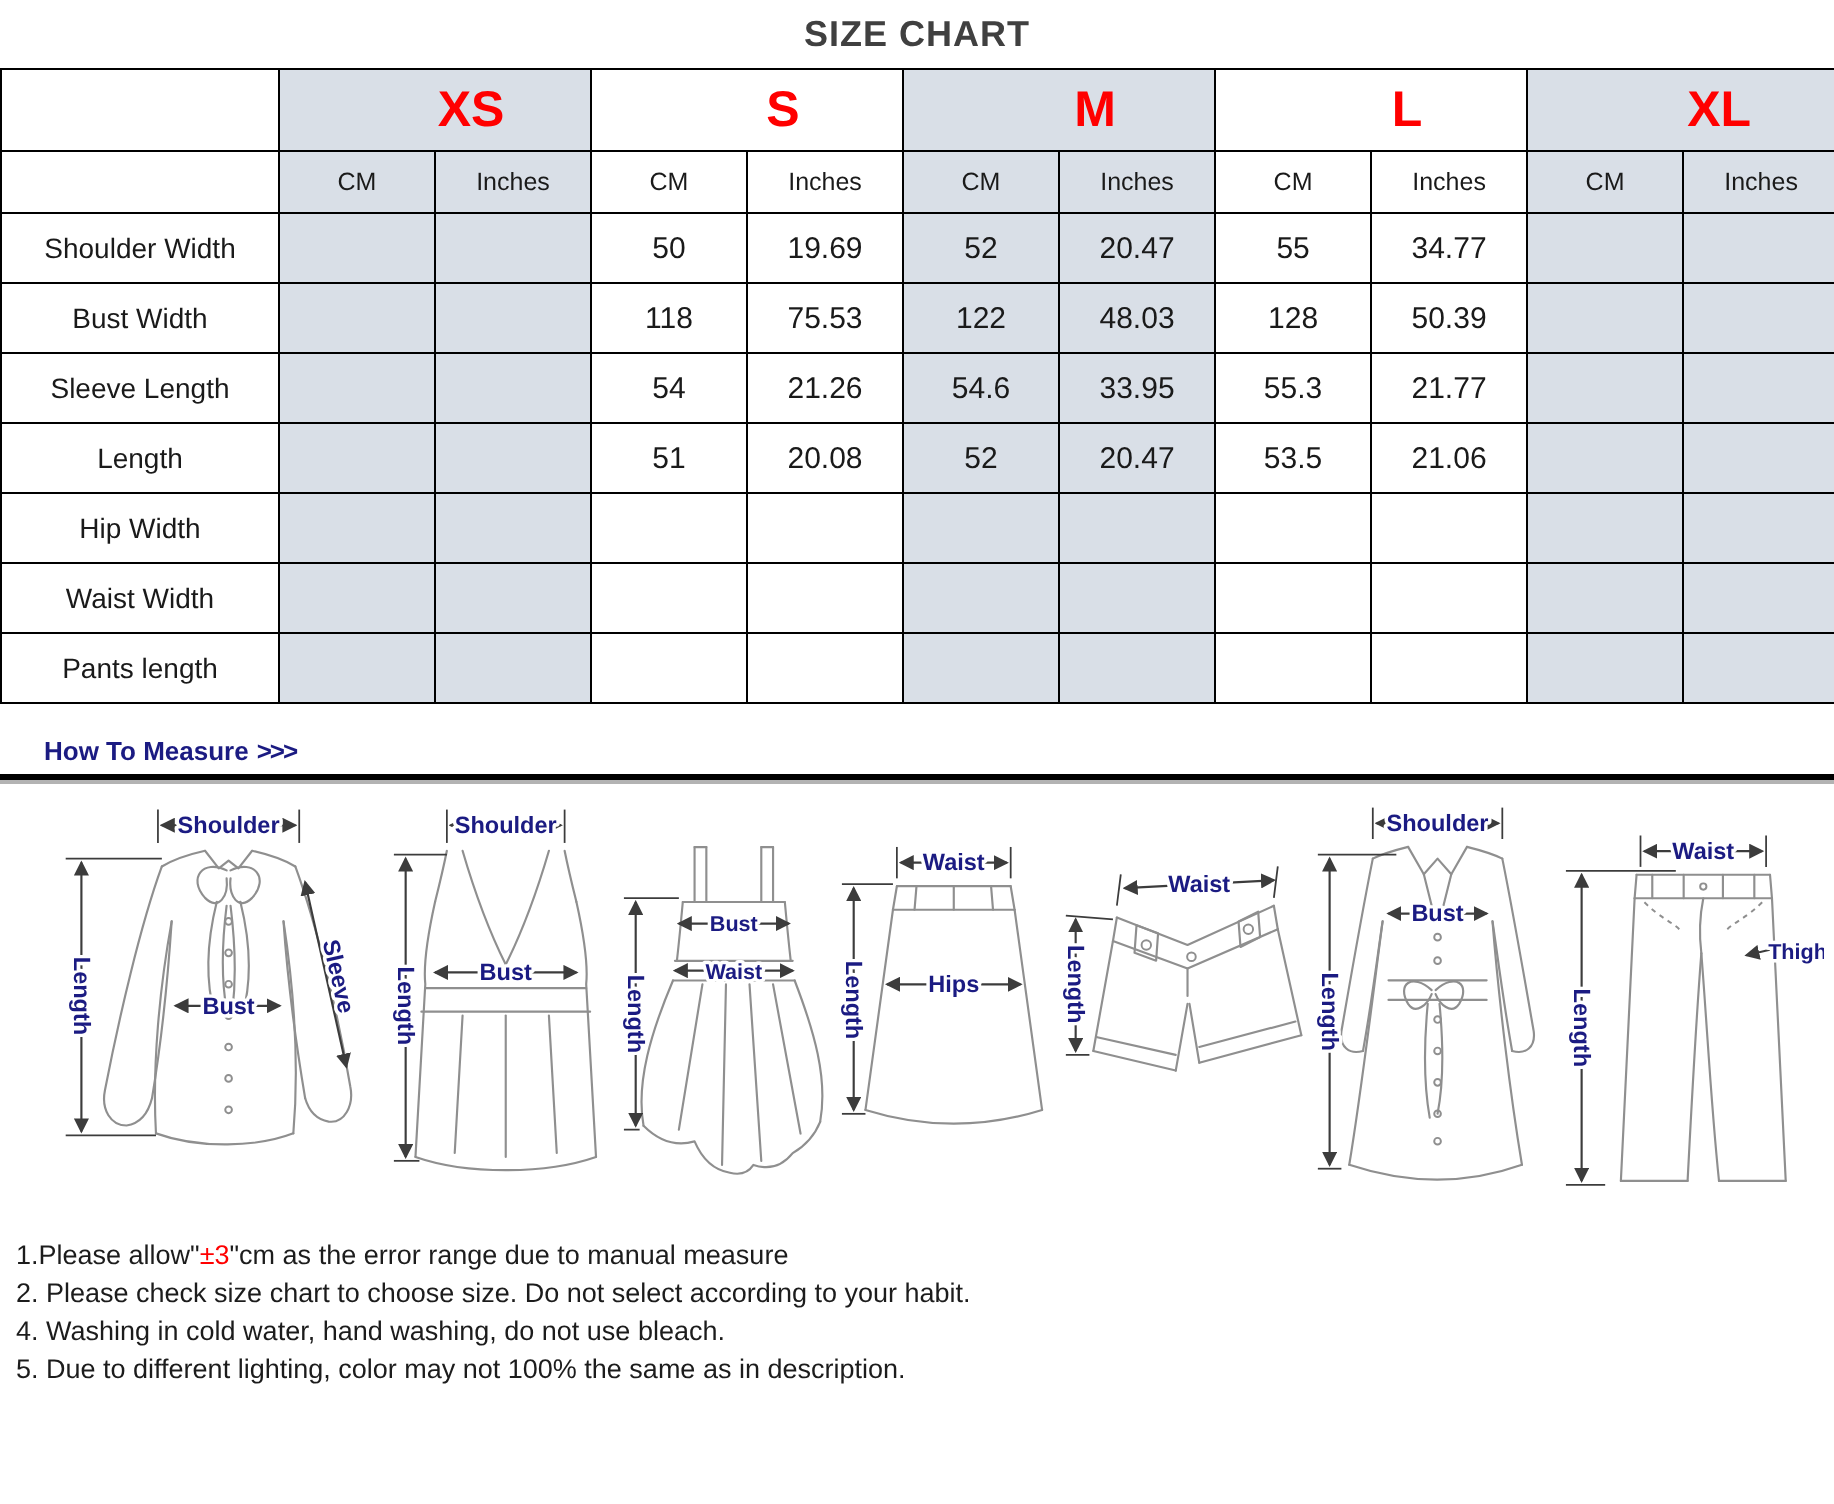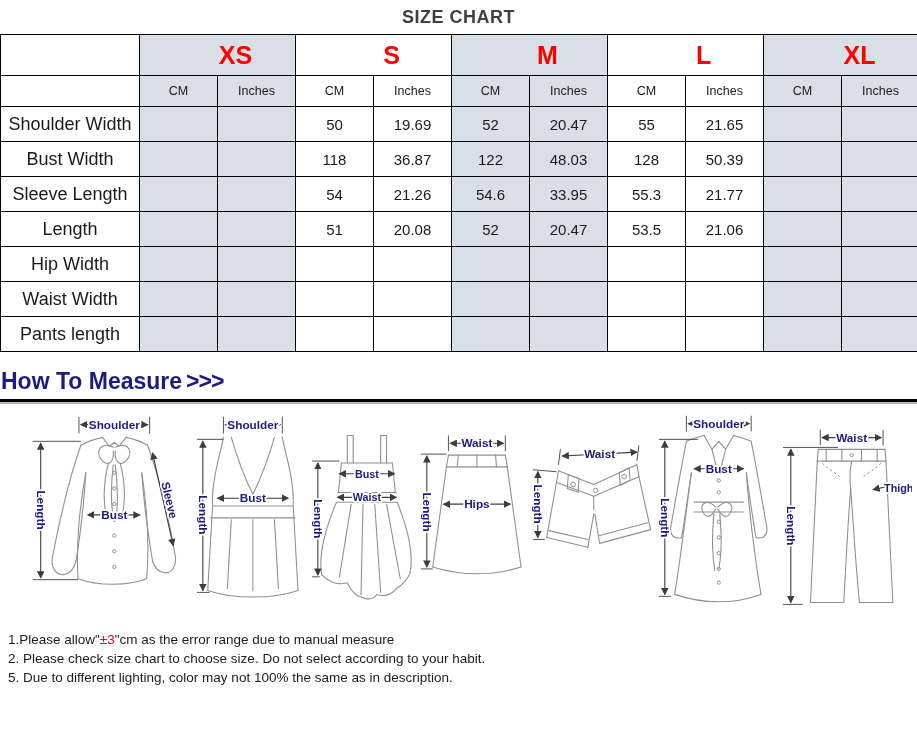--- a/index.html
+++ b/index.html
@@ -6,24 +6,24 @@
   body { width:917px; height:752px; font-family:"Liberation Sans", sans-serif; color:#1a1a1a; overflow:hidden; }
 
   .title { text-align:center; font-weight:bold; font-size:18px; color:#404040; padding:7px 0 6px 0; letter-spacing:.5px; }
 
   table.size { border-collapse:collapse; table-layout:fixed; width:917px; }
   table.size td, table.size th { border:1px solid #000; text-align:center; vertical-align:middle; padding:0; overflow:hidden; background:#fff; }
   tr.size-row th.sz { height:40px; font-size:25px; font-weight:bold; color:#ff0000;padding-left:36px; }
   tr.size-row th.corner { background:#fff; }
   tr.unit-row td { height:30px; font-size:12.5px; font-weight:normal; color:#1a1a1a; }
   tr.data-row td { height:34px; font-size:15px; color:#1a1a1a; }
-  tr.data-row td.rowlabel { font-size:18px;margin-left:30px; }
+  tr.data-row td.rowlabel { font-size:14px;margin-left:30px; }
   .shade { background:#d9dfe7 !important; }
 
-  .howto { color:#1b1b82; font-weight:bold; font-size:23px; padding:16px 0 4px 1px; }
+  .howto { color:#1b1b82; font-weight:bold; font-size:13px; padding:16px 0 4px 22px; }
   .howto .chev { letter-spacing:-1px; margin-left:4px; }
   .rule-black { height:3px; background:#000; }
   .rule-gray { height:2px; background:#b3b3b3; }
 
   .figs { display:flex; justify-content:space-between; align-items:flex-start; padding:6px 5px 0 5px; height:212px;margin-left:20px; }
   .mt16 { margin-top:16px; } .mt20 { margin-top:20px; } .mt30 { margin-top:30px; }
 
   .gl { stroke:#8f8f8f; fill:none; stroke-width:1.1; stroke-linecap:round; stroke-linejoin:round; }
   .btn { stroke:#8f8f8f; fill:none; stroke-width:1; }
   .ml { stroke:#3c3c3c; fill:none; stroke-width:1.1; }
@@ -80,30 +80,30 @@
 
   <tr class="data-row">
     <td class="rowlabel">Shoulder Width</td>
     <td class="shade"></td>
     <td class="shade"></td>
     <td>50</td>
     <td>19.69</td>
     <td class="shade">52</td>
     <td class="shade">20.47</td>
     <td>55</td>
-    <td>21.65</td>
+    <td>34.77</td>
     <td class="shade"></td>
     <td class="shade"></td>
   </tr>
   <tr class="data-row">
     <td class="rowlabel">Bust Width</td>
     <td class="shade"></td>
     <td class="shade"></td>
     <td>118</td>
-    <td>36.87</td>
+    <td>75.53</td>
     <td class="shade">122</td>
     <td class="shade">48.03</td>
     <td>128</td>
     <td>50.39</td>
     <td class="shade"></td>
     <td class="shade"></td>
   </tr>
   <tr class="data-row">
     <td class="rowlabel">Sleeve Length</td>
     <td class="shade"></td>
@@ -424,14 +424,15 @@
     <text class="lbl" x="72" y="14">Waist</text>
     <text class="lbl sm" x="120" y="65">Thigh</text>
     <text class="lbl" transform="rotate(90 10 100)" x="10" y="104">Length</text>
   </svg>
 
 </div>
 
 <div class="notes">
   <div><span>1.Please allow"</span><span class="red">±3</span><span>"cm as the error range due to manual measure</span></div>
   <div>2. Please check size chart to choose size. Do not select according to your habit.</div>
+  <div>4. Washing in cold water, hand washing, do not use bleach.</div>
   <div>5. Due to different lighting, color may not 100% the same as in description.</div>
 </div>
 
 </body></html>

